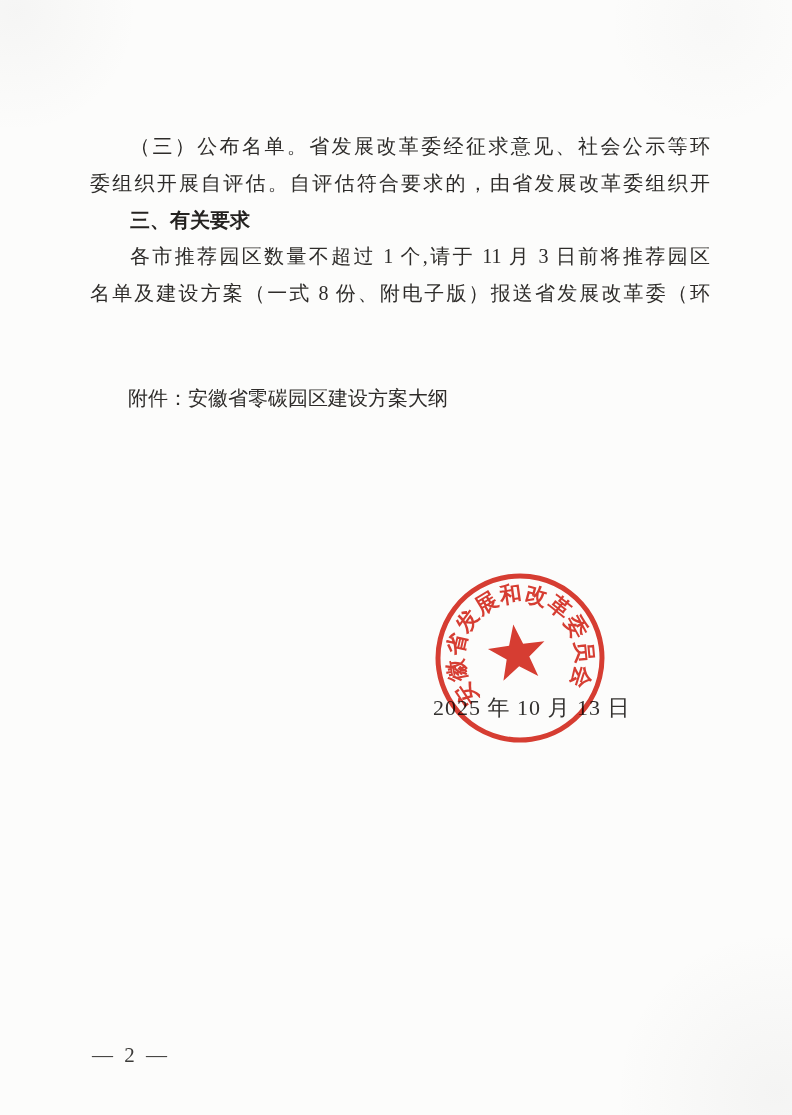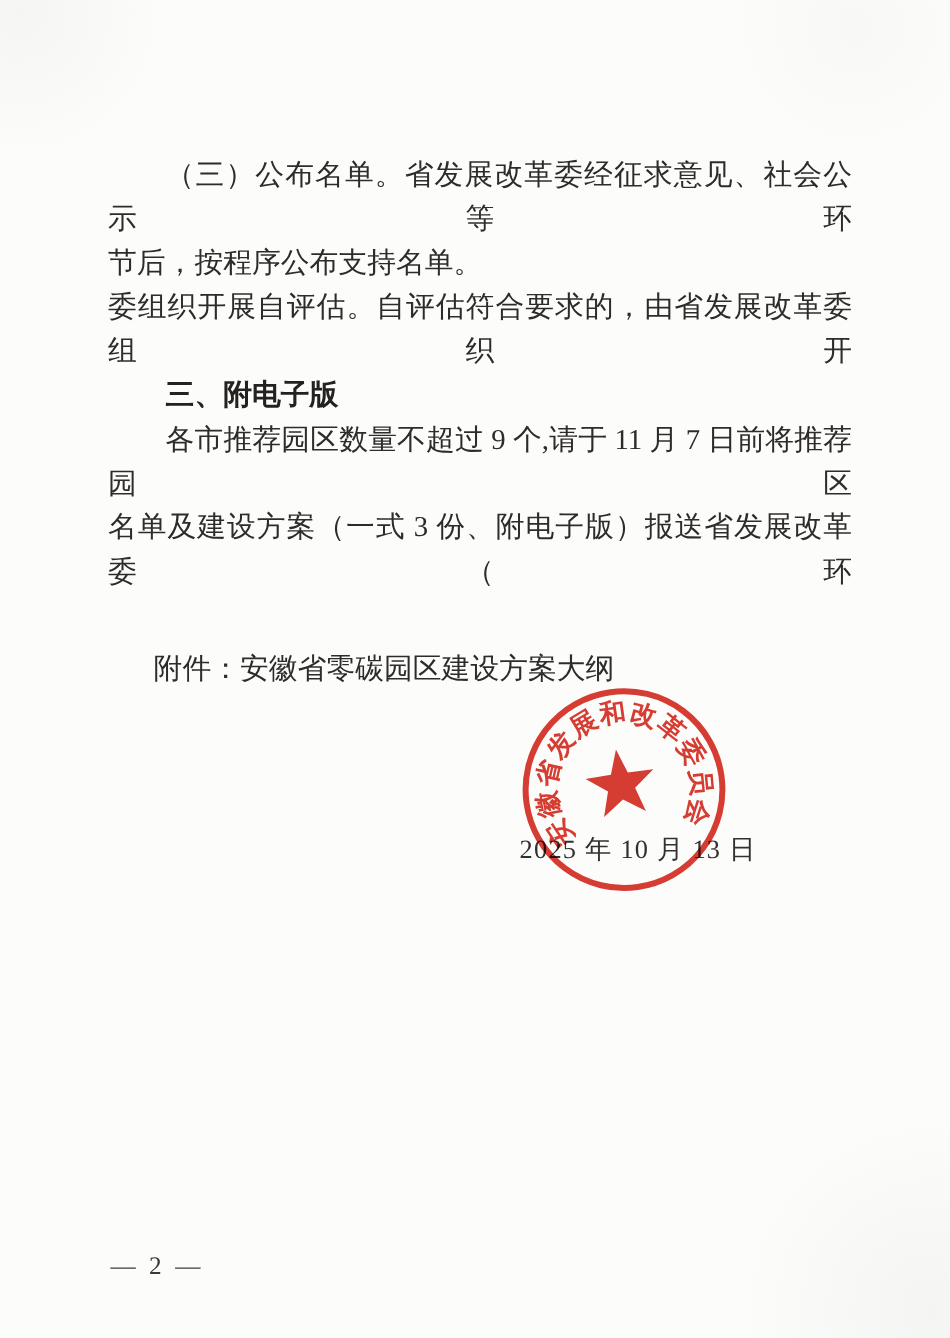--- a/index.html
+++ b/index.html
@@ -11,40 +11,40 @@
       radial-gradient(circle at 98% 98%, rgba(120,120,120,0.06), transparent 12%),
       radial-gradient(circle at 90% 2%, rgba(120,120,120,0.03), transparent 8%),
       #fcfcfb;
     font-family:"Liberation Serif","DejaVu Serif",serif;
     color:#2e2c2a;
     overflow:hidden;
   }
   .textblock{
     position:absolute;
     left:90px;top:128px;width:620px;
-    font-size:24px;line-height:36.8px;
+    font-size:20px;line-height:36.8px;
   }
   .line{
     white-space:nowrap;
     text-align:justify;
   }
   .line.fill{
     text-align-last:justify;
     -moz-text-align-last:justify;
     white-space:normal;
   }
   .line.indent{ text-indent:2em; }
   .heading{
     font-family:"Liberation Sans","DejaVu Sans",sans-serif;
     font-weight:700;
     color:#242220;
     text-indent:2em;
   }
   .attachment{
-    margin-top:44px;
+    margin-top:68px;
     text-indent:38px;
   }
   .date-line{
     position:absolute;
     left:433px;top:692px;
     font-size:22px;
     line-height:32px;
     letter-spacing:1px;
     color:#33312f;
   }
@@ -68,25 +68,24 @@
     color:#3b3a38;
   }
 </style>
 </head>
 <body>
 
 <div class="page">
 
   <div class="textblock">
     <div class="line indent fill">（三）公布名单。省发展改革委经征求意见、社会公示等环</div>
-    <div class="line">节后，按程序公布支持名单。</div>
     <div class="line fill">委组织开展自评估。自评估符合要求的，由省发展改革委组织开</div>
-    <div class="line heading">三、附电子版</div>
-    <div class="line indent fill">各市推荐园区数量不超过 9 个,请于 11 月 7 日前将推荐园区</div>
-    <div class="line fill">名单及建设方案（一式 3 份、附电子版）报送省发展改革委（环</div>
+    <div class="line heading">三、有关要求</div>
+    <div class="line indent fill">各市推荐园区数量不超过 1 个,请于 11 月 3 日前将推荐园区</div>
+    <div class="line fill">名单及建设方案（一式 8 份、附电子版）报送省发展改革委（环</div>
     <div class="line attachment">附件：安徽省零碳园区建设方案大纲</div>
   </div>
 
   <div class="date-line">2025 年 10 月 13 日</div>
 
   <svg class="seal" viewBox="0 0 176 176" xmlns="http://www.w3.org/2000/svg">
     <defs>
       <path id="sealArc" d="M 43.1 123.1 A 57 57 0 1 1 132.9 123.1" fill="none"></path>
     </defs>
     <circle cx="88" cy="88" r="82" fill="none" stroke="#d62e22" stroke-width="5"></circle>

